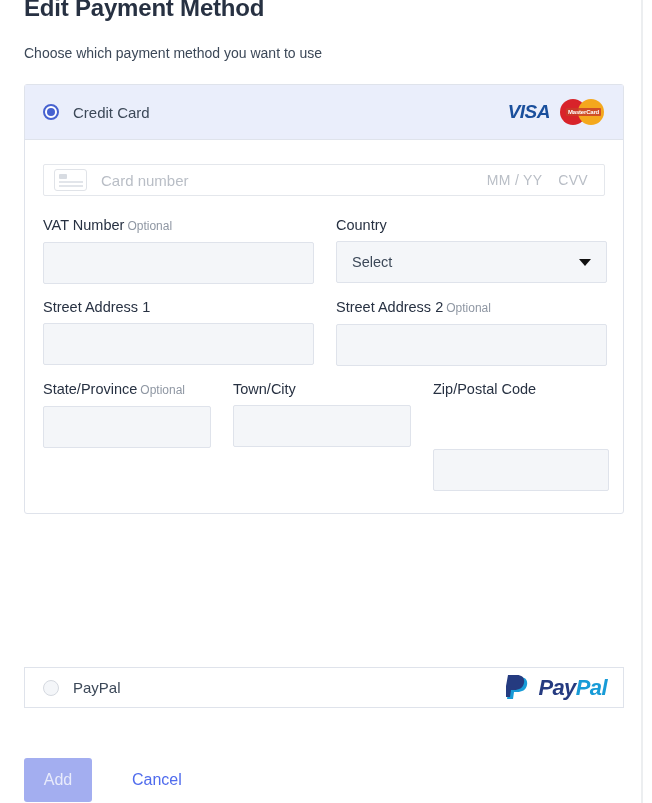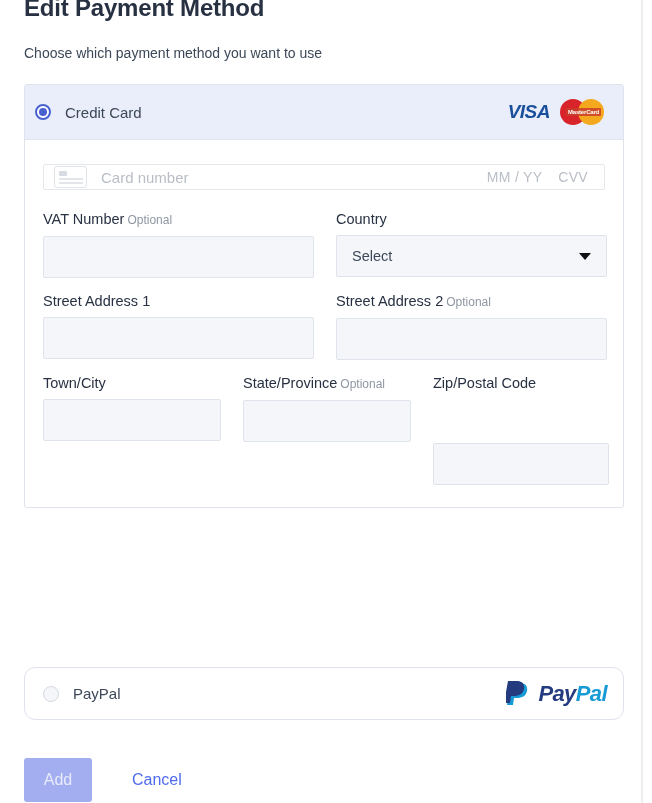--- a/index.html
+++ b/index.html
@@ -56,21 +56,21 @@
     border: 1px solid #dfe3eb;
     border-radius: 3px;
     background: #ffffff;
   }
   .method-header {
     height: 55px;
     background: #eaeefb;
     border-bottom: 1px solid #dfe3eb;
     display: flex;
     align-items: center;
-    padding: 0 16px 0 10px;
+    padding: 0 16px 0 18px;
   }
   .radio {
     width: 16px; height: 16px;
     border-radius: 50%;
     border: 2px solid #4762d0;
     background: #ffffff;
     position: relative;
     flex: 0 0 auto;
   }
   .radio::after {
@@ -207,21 +207,21 @@
     margin-left: auto;
     width: 0; height: 0;
     border-left: 6px solid transparent;
     border-right: 6px solid transparent;
     border-top: 7px solid #111111;
   }
 
   
   .card-row {
     margin: 6px 0 20px 0;
-    height: 26px;
+    height: 32px;
     border: 1px solid #e4e7ec;
     border-radius: 2px;
     background: #ffffff;
     display: flex;
     align-items: center;
     padding: 0 16px 0 10px;
   }
   .card-icon {
     width: 33px; height: 22px;
     border: 1px solid #e0e3e8;
@@ -259,23 +259,23 @@
     margin-left: 16px;
     font-size: 14px;
     color: #b9bec6;
     letter-spacing: 0.3px;
   }
 
   .paypal-card {
     position: absolute;
     left: 24px; top: 667px;
     width: 600px;
-    height: 53px;
+    height: 41px;
     border: 1px solid #dfe3eb;
-    border-radius: 11px;
+    border-radius: 0;
     background: #ffffff;
     display: flex;
     align-items: center;
     padding: 0 16px 0 18px;
   }
 
   .actions {
     position: absolute;
     left: 24px; top: 758px;
     display: flex;
@@ -365,28 +365,28 @@
           </div>
           <div class="field half">
             <span class="field-label">
               <span>Street Address 2</span><span class="optional">Optional</span>
             </span>
             <input class="input" type="text" placeholder="" style="">
           </div>
         </div>
 
         <div class="row" style="margin-bottom:0;">
-          <div class="field third-a">
-            <span class="field-label">Town/City</span>
-            <input class="input" type="text" placeholder="" style="">
-          </div>
           <div class="field third-b">
             <span class="field-label">
               <span>State/Province</span><span class="optional">Optional</span>
             </span>
+            <input class="input" type="text" placeholder="" style="">
+          </div>
+          <div class="field third-a">
+            <span class="field-label">Town/City</span>
             <input class="input" type="text" placeholder="" style="">
           </div>
           <div class="field third-c">
             <span class="field-label">Zip/Postal Code</span>
             <input class="input" type="text" placeholder="" style="">
           </div>
         </div>
 
       </div>
     </div>

